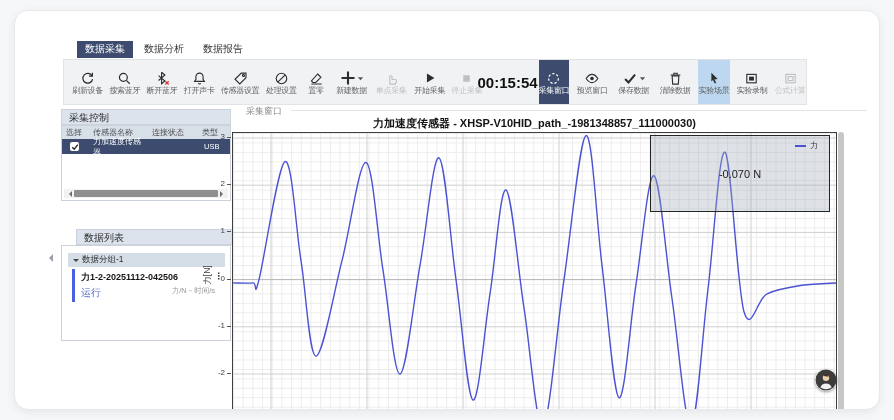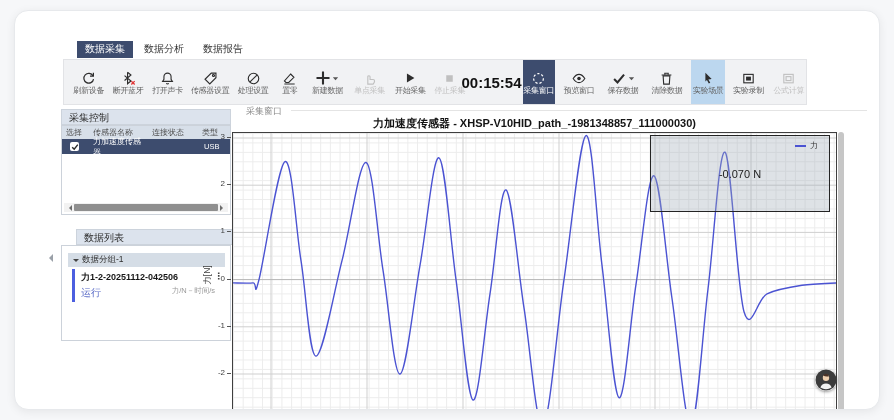--- a/index.html
+++ b/index.html
@@ -29,21 +29,21 @@
   .tbtn.litebtn { width:38px; background:#bcd7ef; }
   .ticon { height:17px; display:flex; align-items:center; justify-content:center; gap:1px; }
   .ticon svg { display:block; }
   .timer { width:50px; display:flex; align-items:center; justify-content:center;
     font-size:15px; font-weight:bold; color:#111; letter-spacing:0; }
 
   
   .panel-h { position:absolute; left:46px; width:170px; height:16px; background:#dce3ed;
     font-size:10px; color:#2f2f2f; line-height:16px; padding-left:7px;
     border:1px solid #ccd3dc; }
-  .cc-table { position:absolute; left:46px; top:114px; width:170px; height:90px;
+  .cc-table { position:absolute; left:46px; top:114px; width:170px; height:76px;
     background:#fff; border:1px solid #ccd2da; font-size:8px; }
   .cc-head { display:flex; height:13px; background:#d7dfe9; color:#4d4d4d; align-items:center; }
   .cc-head span { padding-left:4px; }
   .c1{width:27px;} .c2{width:59px;} .c3{width:50px;} .c4{width:32px;}
   .cc-row { display:flex; height:15px; background:#3d4c6e; color:#fff; align-items:center; }
   .chk { width:9px; height:9px; background:#fff; border-radius:2px; margin-left:8px;
     display:flex; align-items:center; justify-content:center; }
   .dot { width:7px; height:7px; border-radius:50%; margin-left:14px; }
   .hscroll { position:absolute; left:2px; bottom:2px; width:164px; height:9px;
     background:#f2f2f2; display:flex; align-items:center; }
@@ -113,20 +113,29 @@
     <div class="tbtn">
       <span class="ticon">
           <svg width="15" height="15" viewBox="0 0 16 16" fill="none" stroke="currentColor" stroke-width="1.3">
             <path d="M12.8 5.2 A5.2 5.2 0 1 0 13.4 8.6"></path>
             <polyline points="13.2,1.8 13.2,5.4 9.6,5.4"></polyline>
           </svg>
         </span>
       <span class="tlabel">刷新设备</span>
     </div>
 
+    <div class="tbtn">
+      <span class="ticon">
+          <svg width="15" height="15" viewBox="0 0 16 16" fill="none" stroke="currentColor" stroke-width="1.3">
+            <circle cx="6.8" cy="6.8" r="4.2"></circle>
+            <line x1="10" y1="10" x2="13.6" y2="13.6"></line>
+          </svg>
+        </span>
+      <span class="tlabel">搜索蓝牙</span>
+    </div>
 
     <div class="tbtn">
       <span class="ticon">
           <svg width="15" height="15" viewBox="0 0 16 16" fill="none" stroke="currentColor" stroke-width="1.2">
             <path d="M7 1.4 V13.6 L10.6 10.7 L3.8 4.9 M7 1.4 L10.6 4.3 L3.8 10.1"></path>
             <path d="M11 10.8 l3.6 3.6 M14.6 10.8 l-3.6 3.6" stroke="#e03131" stroke-width="1.4"></path>
           </svg>
         </span>
       <span class="tlabel">断开蓝牙</span>
     </div>

